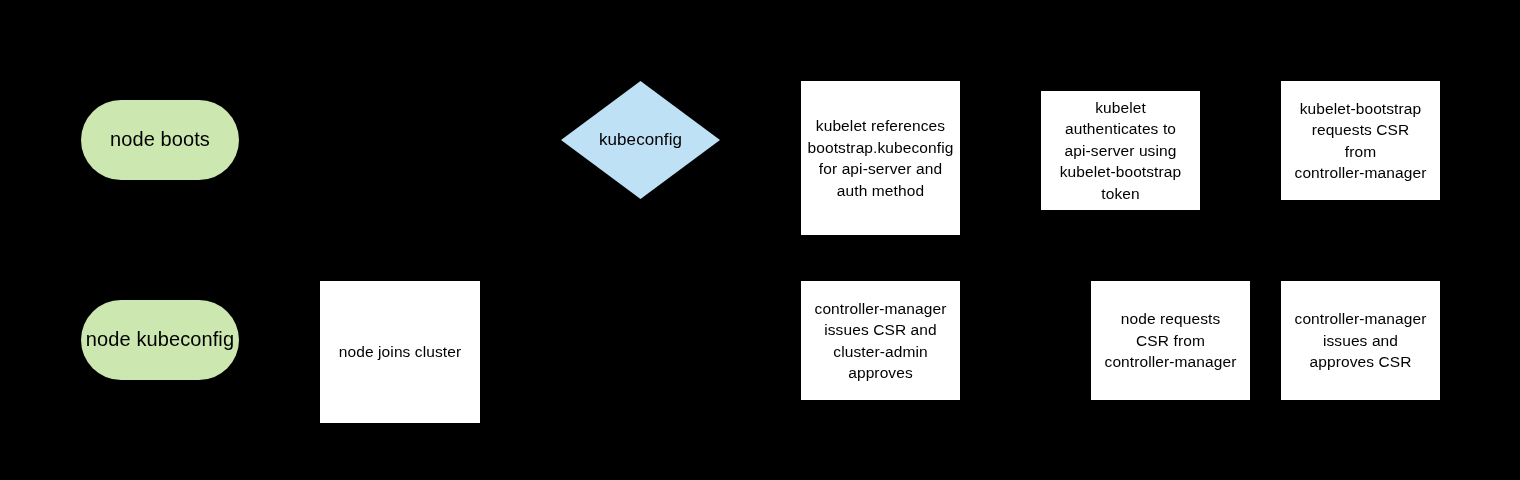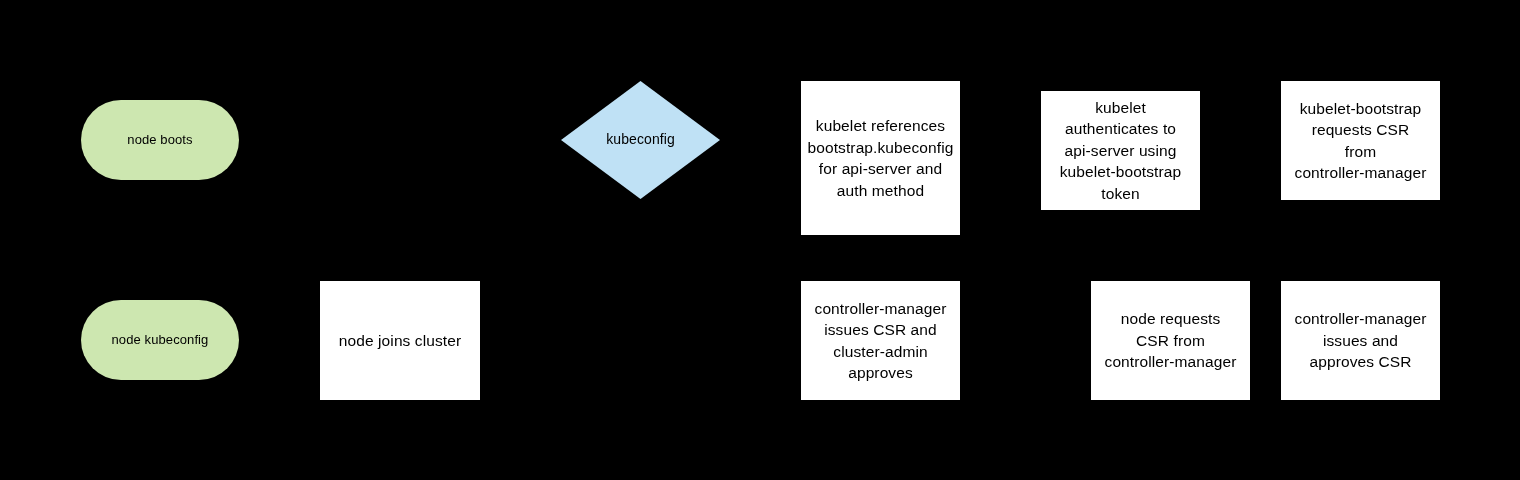--- a/index.html
+++ b/index.html
@@ -36,21 +36,21 @@
     letter-spacing: 0.1px;
     white-space: pre-line;
   }
 
   
   .terminator {
     background: #CDE7B0;
     border-radius: 40px;
   }
   .terminator .label {
-    font-size: 13px;
+    font-size: 20px;
   }
 
   
   .process {
     background: #FFFFFF;
   }
   
   .process.clip { overflow: hidden; }
   .process.clip .label {
     width: 178px;
@@ -64,21 +64,21 @@
   }
   .decision .diamond-shape {
     position: absolute;
     left: 0; top: 0;
     width: 100%;
     height: 100%;
   }
   .decision .label {
     position: relative;
     z-index: 2;
-    font-size: 14px;
+    font-size: 17px;
   }
 </style>
 </head>
 <body>
 
 <div id="canvas">
 
   <div class="node terminator" style="left:81px; top:100px; width:158px; height:80px;">
     <span class="label">node boots</span>
   </div>
@@ -110,21 +110,21 @@
     <span class="label">kubelet-bootstrap
 requests CSR
 from
 controller-manager</span>
   </div>
 
   <div class="node terminator" style="left:81px; top:300px; width:158px; height:80px;">
     <span class="label">node kubeconfig</span>
   </div>
 
-  <div class="node process" style="left:320px; top:281px; width:160px; height:119px;">
+  <div class="node process" style="left:320px; top:281px; width:160px; height:142px;">
     <span class="label">node joins cluster</span>
   </div>
 
 
   <div class="node process" style="left:801px; top:281px; width:159px; height:119px;">
     <span class="label">controller-manager
 issues CSR and
 cluster-admin
 approves</span>
   </div>

